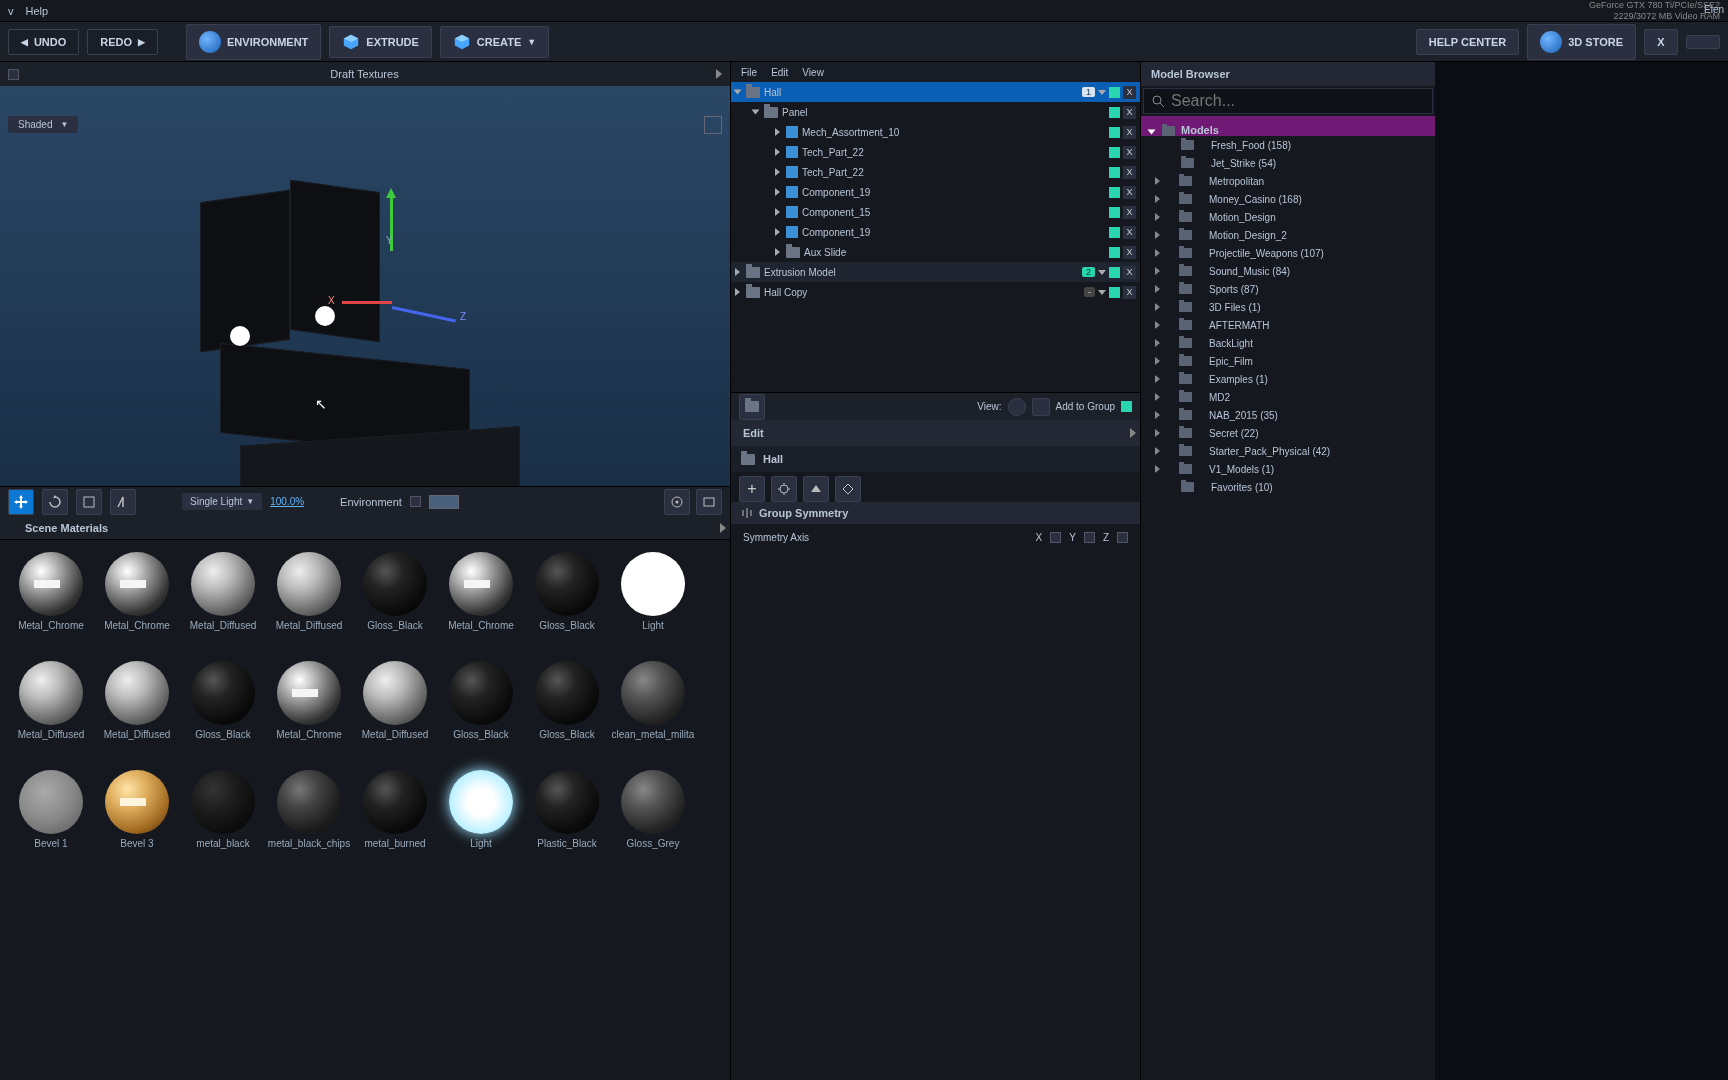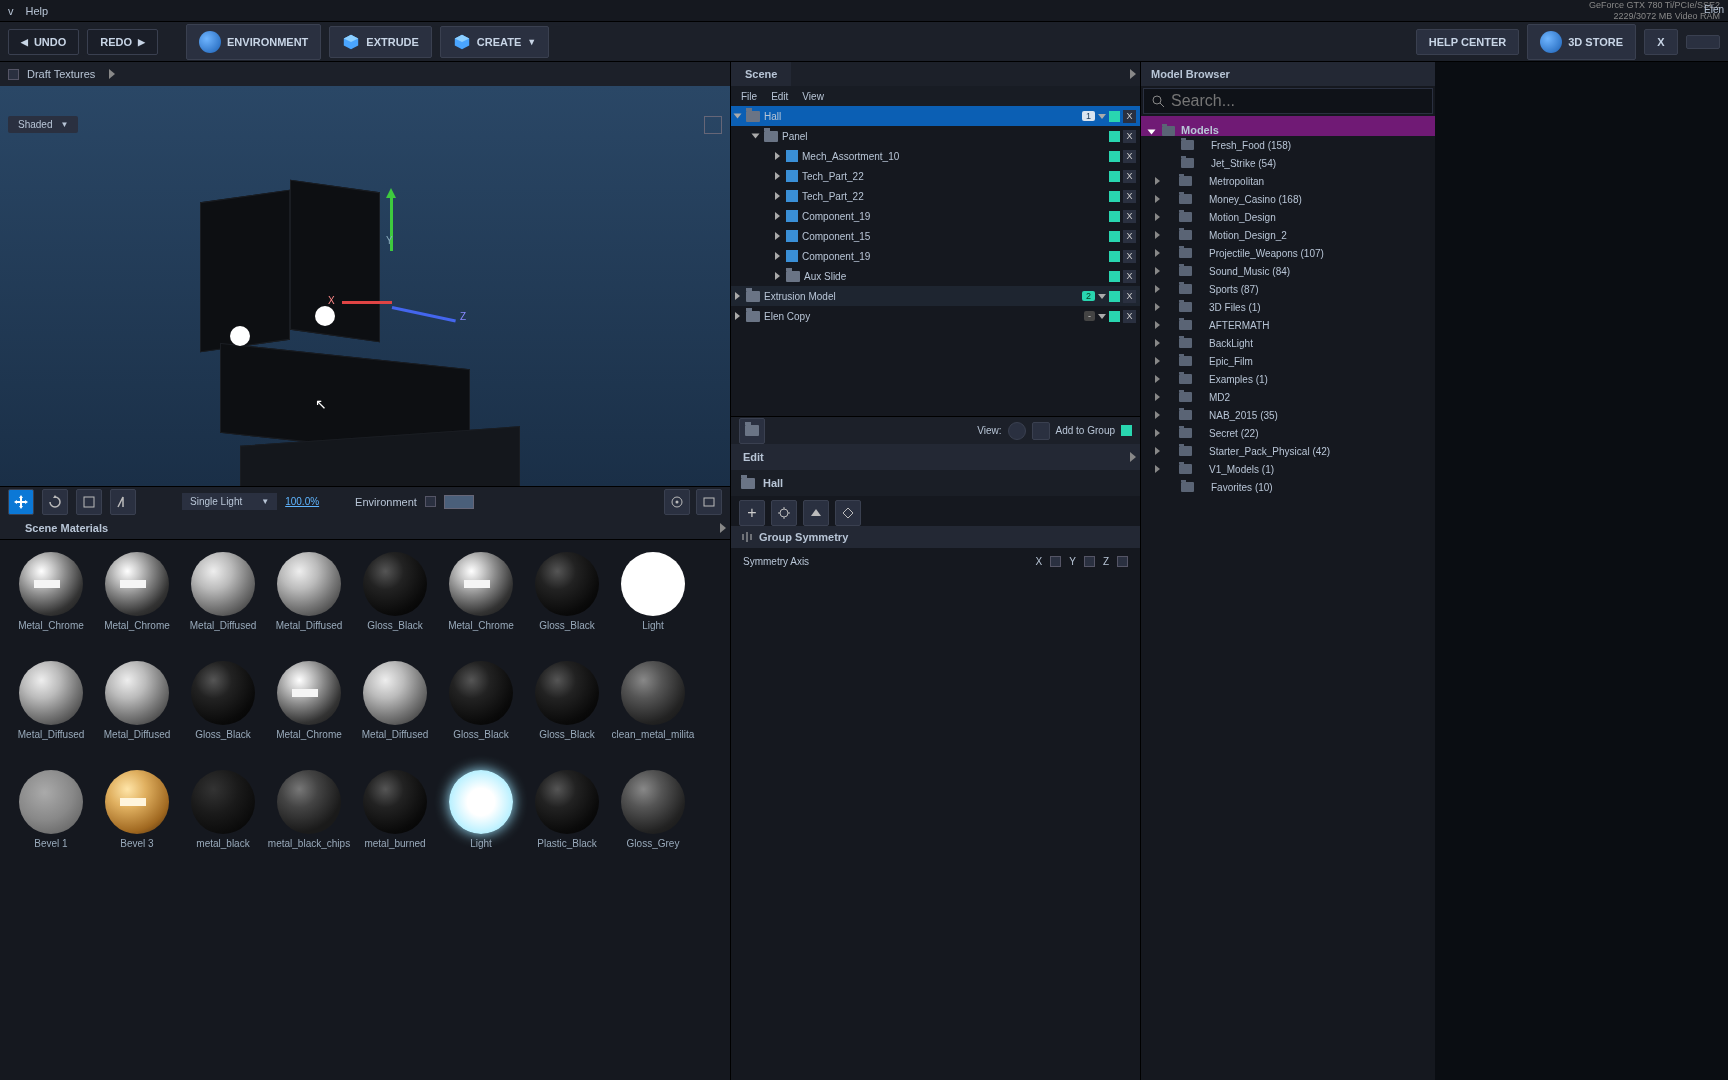--- a/index.html
+++ b/index.html
@@ -12,39 +12,39 @@
 .btn { background:#2a3040; border:1px solid #3a4050; color:#c8d5e6; padding:6px 12px; font-size:11px; font-weight:bold; border-radius:2px; cursor:pointer; display:flex; align-items:center; gap:6px;}
 .btn-dark { background:#1a1e28; }
 .btn-x { background:#2a3040; width:34px; justify-content:center; }
 .globe { width:22px; height:22px; border-radius:50%; background:radial-gradient(circle at 35% 35%, #6fb5ff, #1a5fb4); }
 .cube-icon { width:18px; height:18px; }
 .main { display:flex; height:calc(100% - 62px); }
 .left-col { width:730px; display:flex; flex-direction:column; }
 .right-cols { flex:1; display:flex; }
 .scene-col { width:410px; background:#15181f; border-left:1px solid #000; display:flex; flex-direction:column;}
 .model-col { flex:1; background:#15181f; border-left:1px solid #000;}
-.viewport-header { height:24px; background:#1c2029; display:flex; align-items:center; justify-content:flex-start; padding:0 8px; gap:8px; position:relative;}
+.viewport-header { height:24px; background:#1c2029; display:flex; align-items:center; justify-content:space-between; padding:0 8px; gap:8px; position:relative;}
 .viewport-wrap { position:relative; }
 .shade-dd { position:absolute; top:30px; left:8px; background:#2a3040; padding:3px 10px; border-radius:2px; display:flex; align-items:center; gap:8px; font-size:10px; z-index:5;}
 .expand-icon { position:absolute; top:30px; right:8px; width:18px; height:18px; border:1px solid #667; z-index:5;}
 .viewport { height:400px; background:linear-gradient(180deg,#2a4766 0%,#1a2f47 100%); position:relative; overflow:hidden;}
 .model-placeholder { position:absolute; left:180px; top:100px; width:340px; height:370px; }
 .model-body { position:absolute; background:#0d0f12; border:1px solid #1a1d22; }
 .light-pt { position:absolute; width:20px; height:20px; border-radius:50%; background:#fff; }
 .gizmo { position:absolute; left:390px; top:165px; }
 .axis-y { position:absolute; width:3px; height:55px; background:#3eca3e; bottom:0; left:0;}
 .axis-y::before { content:''; position:absolute; top:-8px; left:-4px; border-left:5px solid transparent; border-right:5px solid transparent; border-bottom:10px solid #3eca3e;}
 .axis-x { position:absolute; width:50px; height:3px; background:#e04444; top:50px; left:-48px;}
 .axis-z { position:absolute; width:65px; height:3px; background:#4466ee; top:55px; left:2px; transform:rotate(12deg); transform-origin:left;}
 .axis-lbl { position:absolute; font-size:10px; color:#8ab; }
 .cursor-arrow { position:absolute; left:315px; top:310px; color:#fff; font-size:14px;}
 .vp-toolbar { height:30px; background:#1c2029; display:flex; align-items:center; padding:0 8px; gap:8px; border-top:1px solid #000;}
 .tool-btn { width:26px; height:26px; background:#2a3040; border:1px solid #3a4050; display:flex; align-items:center; justify-content:center; border-radius:2px; cursor:pointer;}
 .tool-btn.active { background:#0b78d6; }
-.dd-small { background:#2a3040; padding:3px 8px; font-size:10px; display:flex; align-items:center; gap:19px;}
+.dd-small { background:#2a3040; padding:3px 8px; font-size:10px; display:flex; align-items:center; gap:4px;}
 .link-txt { color:#5fb5ff; font-size:10px; text-decoration:underline; }
 .checkbox-sm { width:11px; height:11px; background:#2a3040; border:1px solid #556;}
 .color-sw { width:30px; height:14px; background:#4a5f7a; border:1px solid #667;}
 .vp-toolbar-right { margin-left:auto; display:flex; gap:6px;}
 .panel-header { height:24px; background:#1c2029; display:flex; align-items:center; padding:0 25px; font-weight:bold; font-size:11px; border-bottom:1px solid #000; position:relative;}
 .collapse-arrow { position:absolute; right:4px; width:0; height:0; border-top:5px solid transparent; border-bottom:5px solid transparent; border-left:6px solid #888;}
 .materials { flex:1; background:#15181f; padding:12px 8px; overflow:auto;}
 .mat-grid { display:grid; grid-template-columns:repeat(8, 86px); gap:30px 0;}
 .mat-item { display:flex; flex-direction:column; align-items:center; gap:4px;}
 .mat-sphere { width:64px; height:64px; border-radius:50%; }
@@ -341,26 +341,20 @@
           </div>
           <div class="mat-item">
             <div class="mat-sphere sph-grey-gloss"></div>
             <div class="mat-label">Gloss_Grey</div>
           </div>
         </div>
     </div>
   </div>
 
   <div class="scene-col">
-    <div class="scene-tabs">
-      <div class="scene-tab">
-          <span>Scene</span>
-        </div>
-      <span class="collapse-arrow"></span>
-    </div>
     <div class="scene-menu">
       <span>File</span>
       <span>Edit</span>
       <span>View</span>
     </div>
     <div class="tree">
       <div class="tree-row root">
         <span class="tri open"></span>
         <span class="folder-ic"></span>
         <span class="tree-txt">Hall</span>
@@ -452,21 +446,21 @@
         <div class="tree-badges">
             <span class="badge-num" style="background:#29d6b0;color:#042">2</span>
             <span class="badge-dd"></span>
             <span class="badge-sq"></span>
             <span class="badge-x">X</span>
           </div>
       </div>
       <div class="tree-row">
         <span class="tri"></span>
         <span class="folder-ic"></span>
-        <span class="tree-txt">Elen Copy</span>
+        <span class="tree-txt">Hall Copy</span>
         <div class="tree-badges">
             <span class="badge-num" style="background:#444;color:#ccc">-</span>
             <span class="badge-dd"></span>
             <span class="badge-sq"></span>
             <span class="badge-x">X</span>
           </div>
       </div>
       <div style="height:90px"></div>
     </div>
     <div class="scene-footer">

